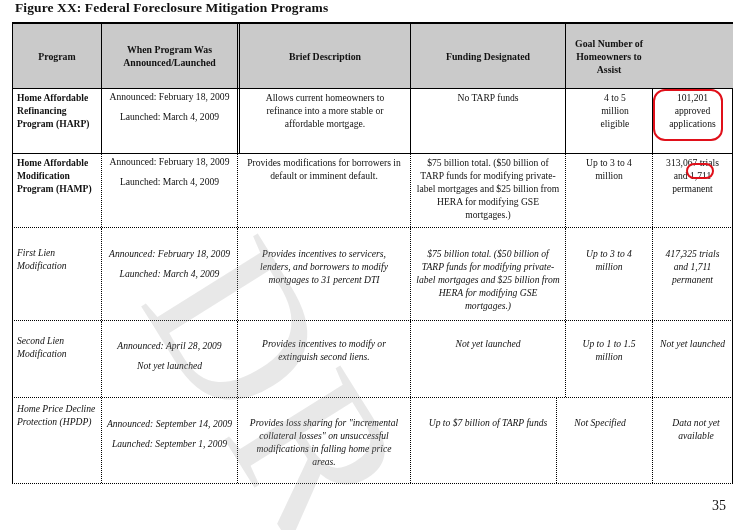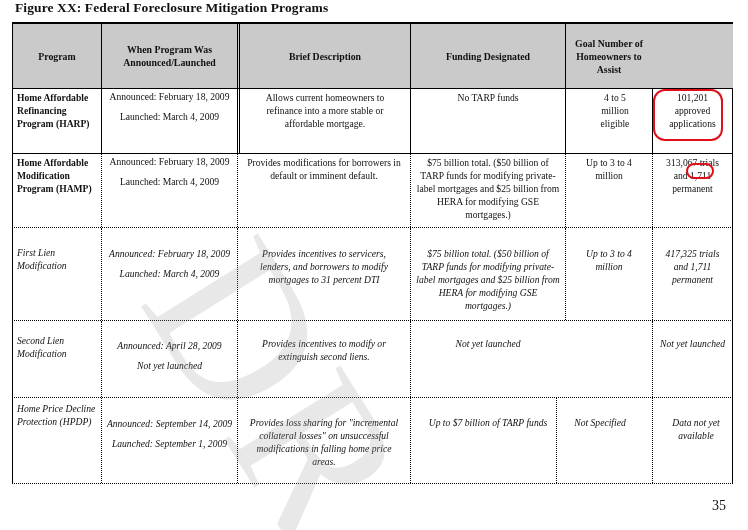--- a/index.html
+++ b/index.html
@@ -86,20 +86,21 @@
 
   <div class="row it" style="top:299px;height:76px;border-bottom:1.5px dotted #000;">
     <div class="cell solidL pad" style="left:0;width:89px;padding-top:13px;">Second Lien Modification</div>
     <div class="cell dotL center" style="left:89px;width:136px;padding-top:18px;">
       <div>Announced: April 28, 2009</div>
       <div class="gap"></div>
       <div>Not yet launched</div>
     </div>
     <div class="cell dotL center pad" style="left:225px;width:173px;padding-top:16px;padding-left:18px;padding-right:18px;">Provides incentives to modify or extinguish second liens.</div>
     <div class="cell dotL center pad" style="left:398px;width:155px;padding-top:16px;">Not yet launched</div>
+    <div class="cell dotL center pad" style="left:553px;width:87px;padding-top:16px;padding-left:12px;padding-right:12px;">Up to 1 to 1.5 million</div>
     <div class="cell dotL solidR center pad" style="left:640px;width:81px;padding-top:16px;">Not yet launched</div>
   </div>
 
   <div class="row it" style="top:376px;height:85px;border-bottom:1.5px dotted #000;">
     <div class="cell solidL pad" style="left:0;width:89px;padding-top:4px;">Home Price Decline Protection (HPDP)</div>
     <div class="cell dotL center" style="left:89px;width:136px;padding-top:19px;">
       <div>Announced: September 14, 2009</div>
       <div class="gap"></div>
       <div>Launched: September 1, 2009</div>
     </div>

